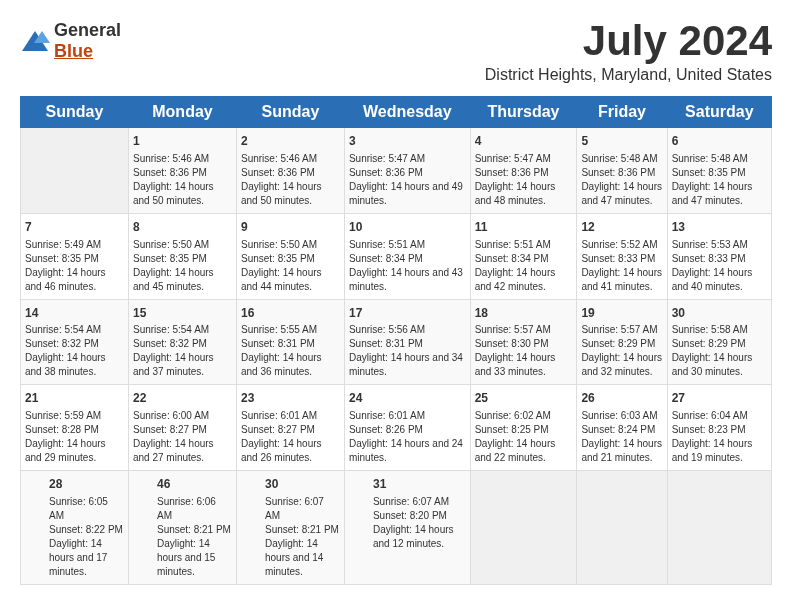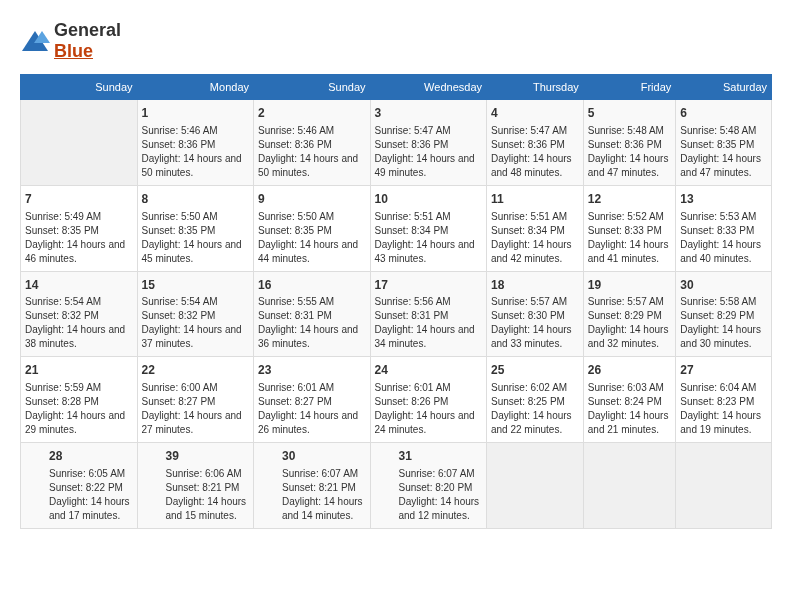--- a/index.html
+++ b/index.html
@@ -43,23 +43,23 @@
       width: 100%;
       border-collapse: collapse;
       font-size: 11px;
     }
     thead tr {
       background-color: #2a6eb5;
       color: #fff;
     }
     thead th {
       padding: 6px 4px;
-      text-align: right;
-      font-size: 11px;
-      font-weight: normal;
+      text-align: center;
+      font-size: 16px;
+      font-weight: bold;
       border: 1px solid #2a6eb5;
     }
     tbody tr {
       border-bottom: 1px solid #ddd;
     }
     tbody td {
       vertical-align: top;
       padding: 5px 4px;
       border: 1px solid #ddd;
       font-size: 10.5px;
@@ -100,20 +100,24 @@
   <div class="logo">
     <svg class="logo-icon" viewBox="0 0 30 24" xmlns="http://www.w3.org/2000/svg">
       <polygon points="15,2 28,22 2,22" fill="#2a6eb5"></polygon>
       <polygon points="22,2 30,14 14,14" fill="#5ba3e0"></polygon>
     </svg>
     <div>
       <span style="font-size:18px;font-weight:bold;color:#333;">General</span><br>
       <span style="font-size:18px;font-weight:bold;color:#c2410c;text-decoration:underline;">Blue</span>
     </div>
   </div>
+  <div class="title-area">
+    <div class="month-title">July 2024</div>
+    <div class="location-title">District Heights, Maryland, United States</div>
+  </div>
 </div>
 
 <table>
   <thead>
     <tr>
       <th>Sunday</th>
       <th>Monday</th>
       <th>Sunday</th>
       <th>Wednesday</th>
       <th>Thursday</th>
@@ -238,21 +242,21 @@
           <span class="day-number">27</span>
           <div class="day-info">Sunrise: 6:04 AM<br>Sunset: 8:23 PM<br>Daylight: 14 hours and 19 minutes.</div>
         </td>
       </tr>
       <tr class="row-5">
         <td>
           <span class="day-number">28</span>
           <div class="day-info">Sunrise: 6:05 AM<br>Sunset: 8:22 PM<br>Daylight: 14 hours and 17 minutes.</div>
         </td>
         <td>
-          <span class="day-number">39</span>
+          <span class="day-number">46</span>
           <div class="day-info">Sunrise: 6:06 AM<br>Sunset: 8:21 PM<br>Daylight: 14 hours and 15 minutes.</div>
         </td>
         <td>
           <span class="day-number">30</span>
           <div class="day-info">Sunrise: 6:07 AM<br>Sunset: 8:21 PM<br>Daylight: 14 hours and 14 minutes.</div>
         </td>
         <td>
           <span class="day-number">31</span>
           <div class="day-info">Sunrise: 6:07 AM<br>Sunset: 8:20 PM<br>Daylight: 14 hours and 12 minutes.</div>
         </td>

